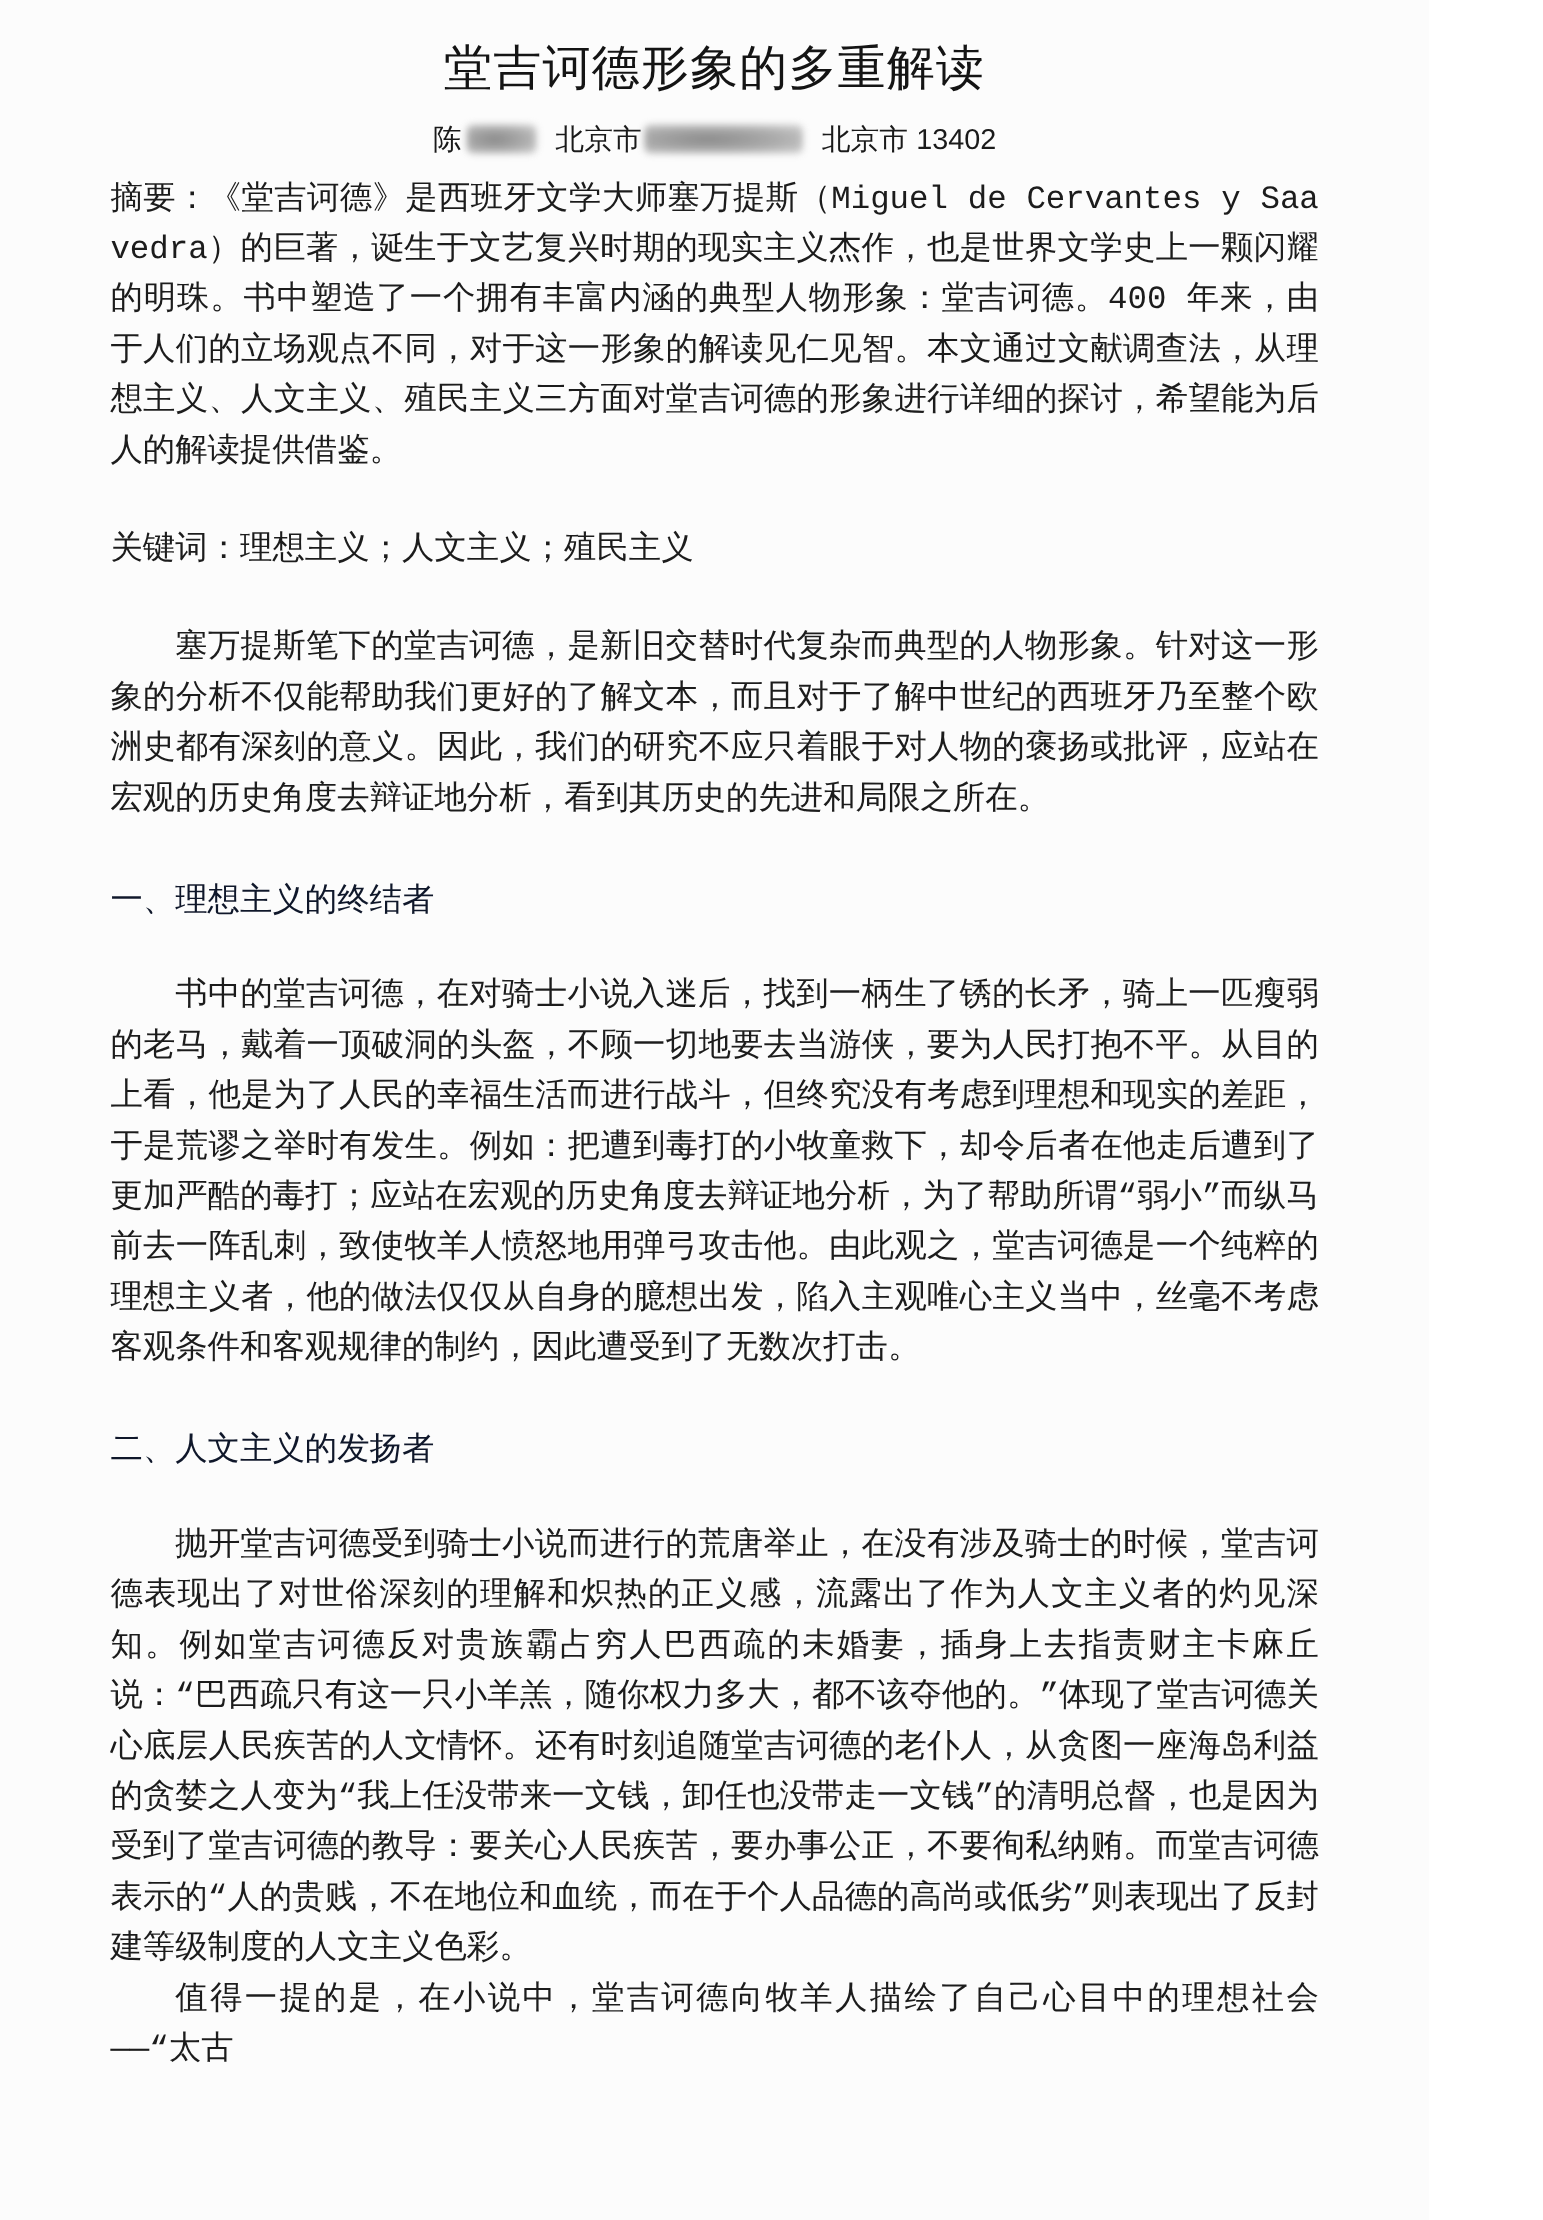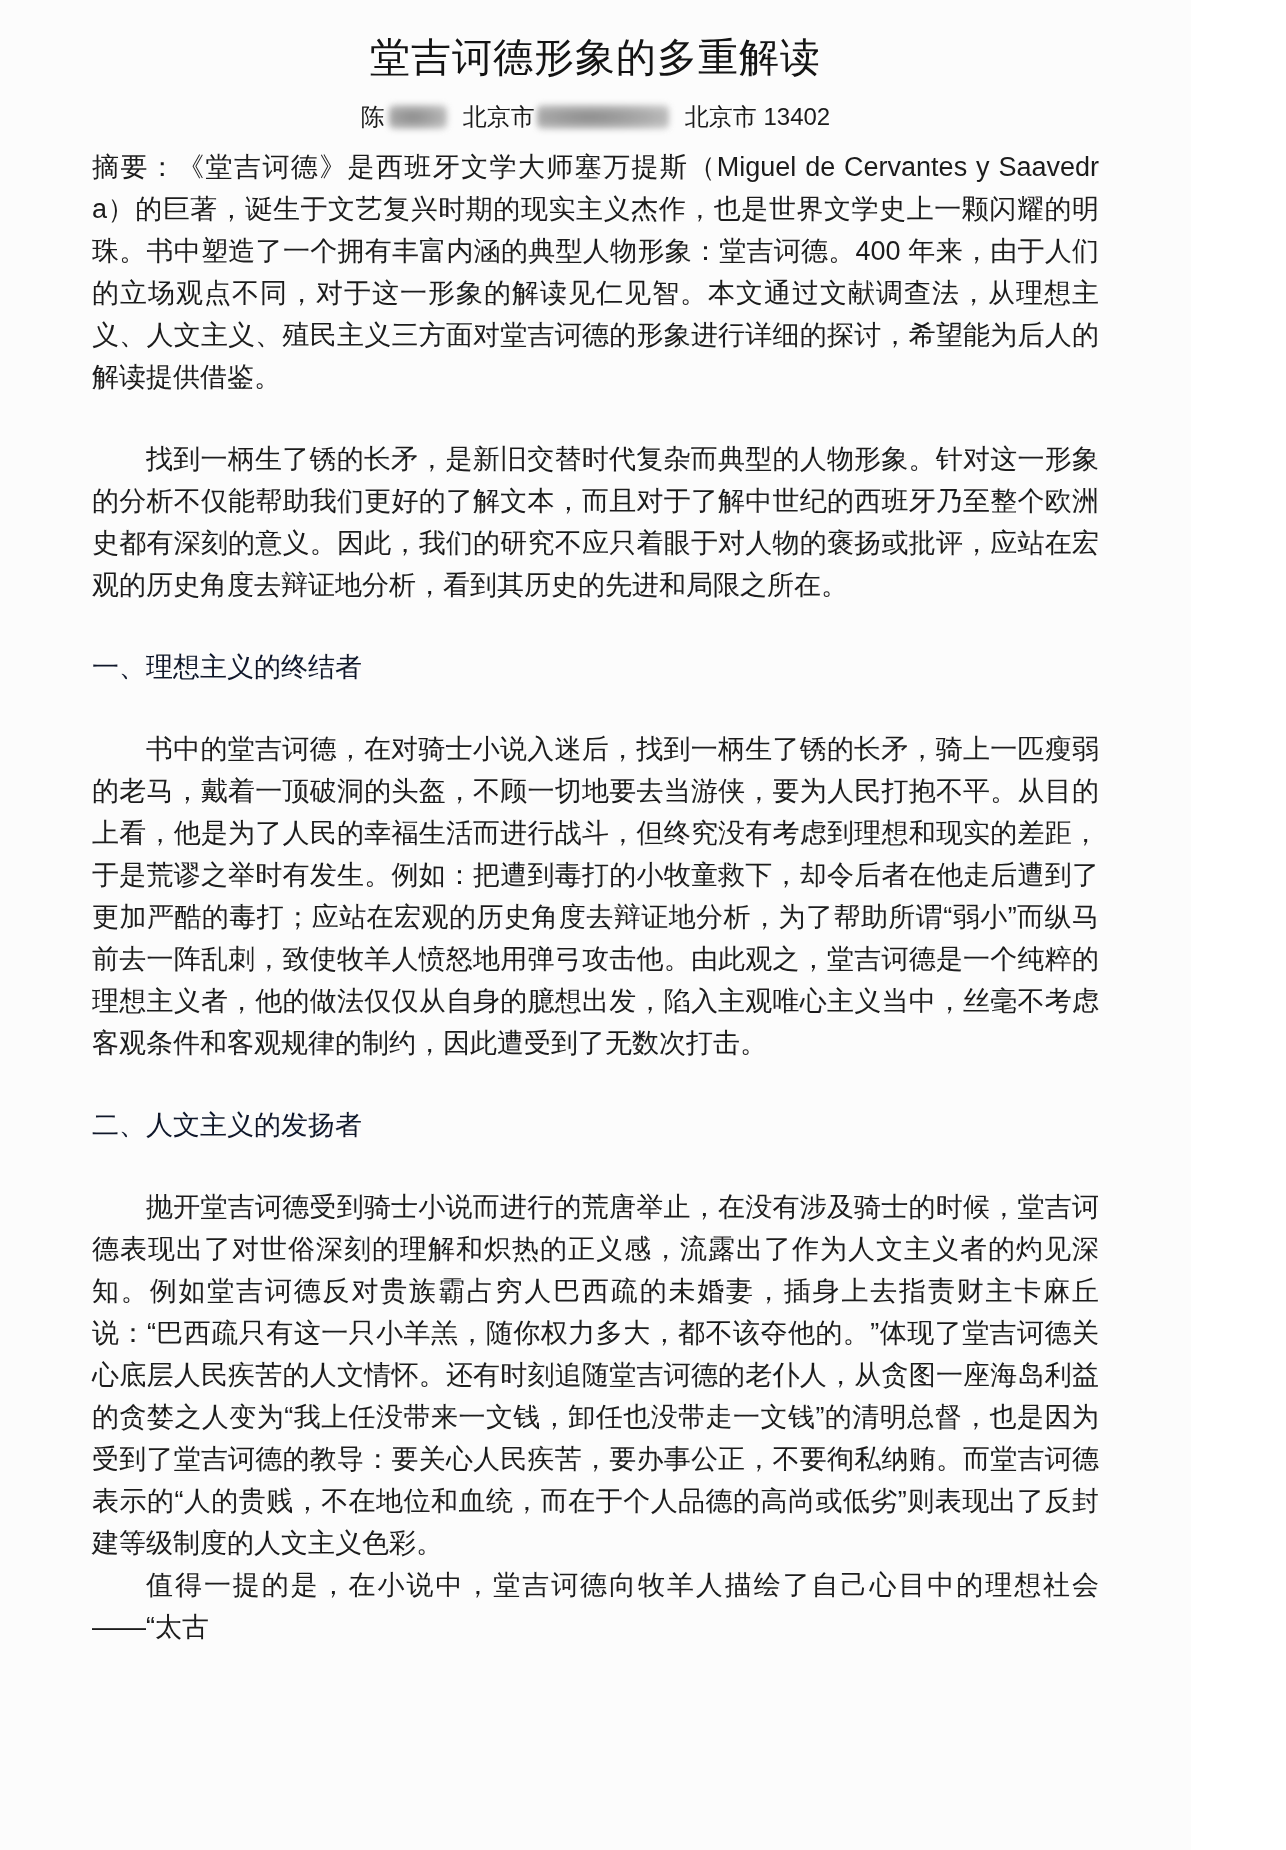--- a/index.html
+++ b/index.html
@@ -46,20 +46,21 @@
   }
   .redact-name  { width: 58px;  margin: 0 16px 0 4px; }
   .redact-addr  { width: 132px; margin: 0 16px 0 2px; }
   .body-text {
     font-size: 27px;
     line-height: 42px;
     text-align: justify;
     text-justify: inter-ideograph;
     margin: 0;
     word-break: break-all;
+    font-family: Liberation Mono, monospace;
   }
   .section-heading {
     font-size: 27px;
     line-height: 42px;
     font-weight: normal;
     margin: 0;
     color: #0f172a;
   }
   .abstract { margin-top: 12px; }
   .gap { margin-top: 40px; }      
@@ -71,22 +72,23 @@
 <div class="page">
 
   <h1 class="doc-title">堂吉诃德形象的多重解读</h1>
 
   <div class="author-line">
     <span>陈</span><span class="redact redact-name"></span><span>北京市</span><span class="redact redact-addr"></span><span>北京市 13402</span>
   </div>
 
   <p class="body-text abstract">摘要：《堂吉诃德》是西班牙文学大师塞万提斯（Miguel de Cervantes y Saavedra）的巨著，诞生于文艺复兴时期的现实主义杰作，也是世界文学史上一颗闪耀的明珠。书中塑造了一个拥有丰富内涵的典型人物形象：堂吉诃德。400 年来，由于人们的立场观点不同，对于这一形象的解读见仁见智。本文通过文献调查法，从理想主义、人文主义、殖民主义三方面对堂吉诃德的形象进行详细的探讨，希望能为后人的解读提供借鉴。</p>
 
+  <p class="body-text gap">关键词：理想主义；人文主义；殖民主义</p>
 
-  <p class="body-text gap indent">找到一柄生了锈的长矛，是新旧交替时代复杂而典型的人物形象。针对这一形象的分析不仅能帮助我们更好的了解文本，而且对于了解中世纪的西班牙乃至整个欧洲史都有深刻的意义。因此，我们的研究不应只着眼于对人物的褒扬或批评，应站在宏观的历史角度去辩证地分析，看到其历史的先进和局限之所在。</p>
+  <p class="body-text gap indent">塞万提斯笔下的堂吉诃德，是新旧交替时代复杂而典型的人物形象。针对这一形象的分析不仅能帮助我们更好的了解文本，而且对于了解中世纪的西班牙乃至整个欧洲史都有深刻的意义。因此，我们的研究不应只着眼于对人物的褒扬或批评，应站在宏观的历史角度去辩证地分析，看到其历史的先进和局限之所在。</p>
 
   <h2 class="section-heading gap">一、理想主义的终结者</h2>
 
   <p class="body-text gap indent">书中的堂吉诃德，在对骑士小说入迷后，找到一柄生了锈的长矛，骑上一匹瘦弱的老马，戴着一顶破洞的头盔，不顾一切地要去当游侠，要为人民打抱不平。从目的上看，他是为了人民的幸福生活而进行战斗，但终究没有考虑到理想和现实的差距，于是荒谬之举时有发生。例如：把遭到毒打的小牧童救下，却令后者在他走后遭到了更加严酷的毒打；应站在宏观的历史角度去辩证地分析，为了帮助所谓“弱小”而纵马前去一阵乱刺，致使牧羊人愤怒地用弹弓攻击他。由此观之，堂吉诃德是一个纯粹的理想主义者，他的做法仅仅从自身的臆想出发，陷入主观唯心主义当中，丝毫不考虑客观条件和客观规律的制约，因此遭受到了无数次打击。</p>
 
 
   <h2 class="section-heading gap">二、人文主义的发扬者</h2>
 
   <p class="body-text gap indent">抛开堂吉诃德受到骑士小说而进行的荒唐举止，在没有涉及骑士的时候，堂吉诃德表现出了对世俗深刻的理解和炽热的正义感，流露出了作为人文主义者的灼见深知。例如堂吉诃德反对贵族霸占穷人巴西疏的未婚妻，插身上去指责财主卡麻丘说：“巴西疏只有这一只小羊羔，随你权力多大，都不该夺他的。”体现了堂吉诃德关心底层人民疾苦的人文情怀。还有时刻追随堂吉诃德的老仆人，从贪图一座海岛利益的贪婪之人变为“我上任没带来一文钱，卸任也没带走一文钱”的清明总督，也是因为受到了堂吉诃德的教导：要关心人民疾苦，要办事公正，不要徇私纳贿。而堂吉诃德表示的“人的贵贱，不在地位和血统，而在于个人品德的高尚或低劣”则表现出了反封建等级制度的人文主义色彩。</p>
 

